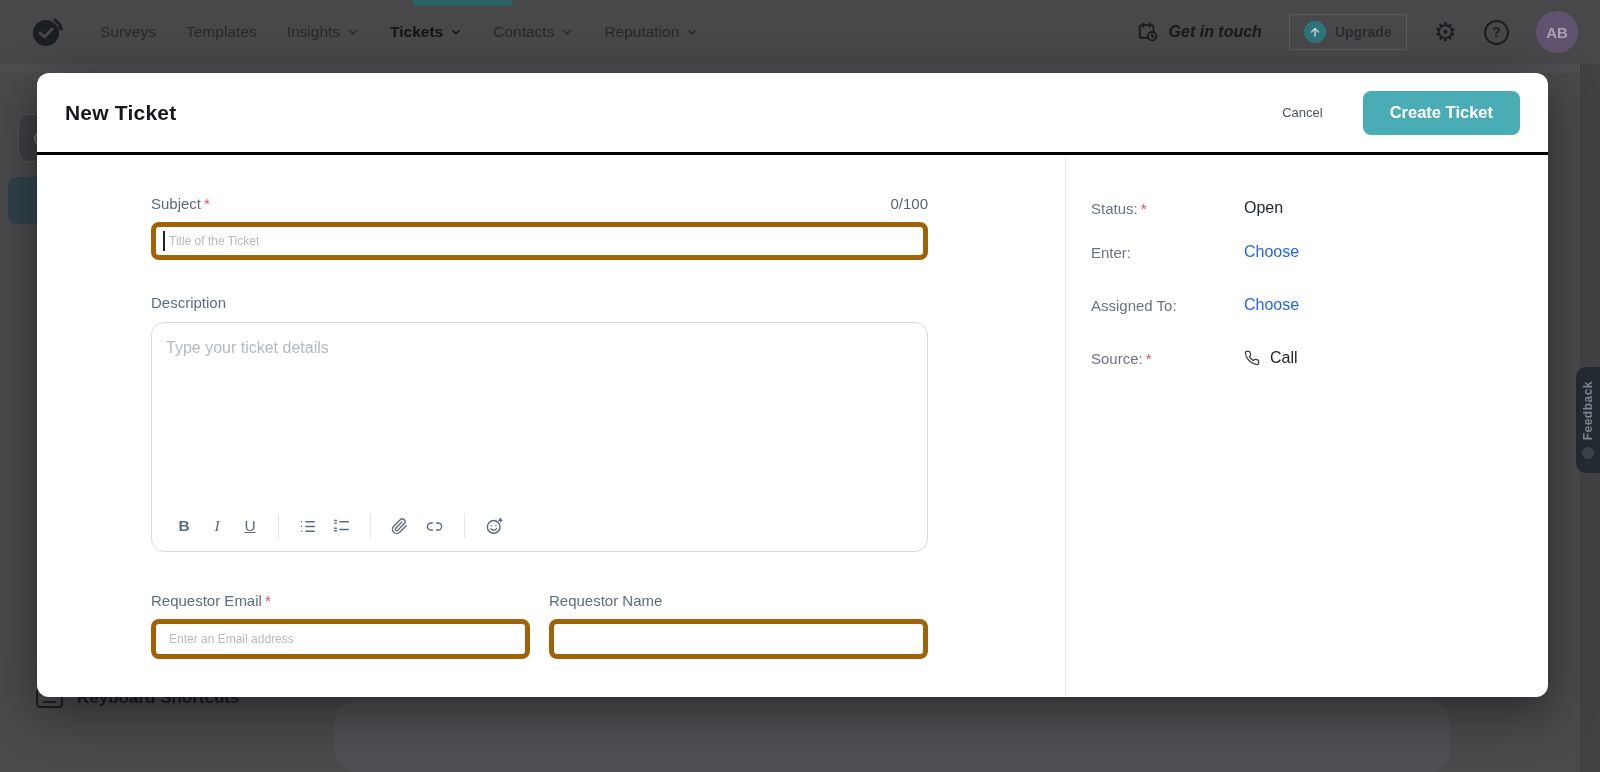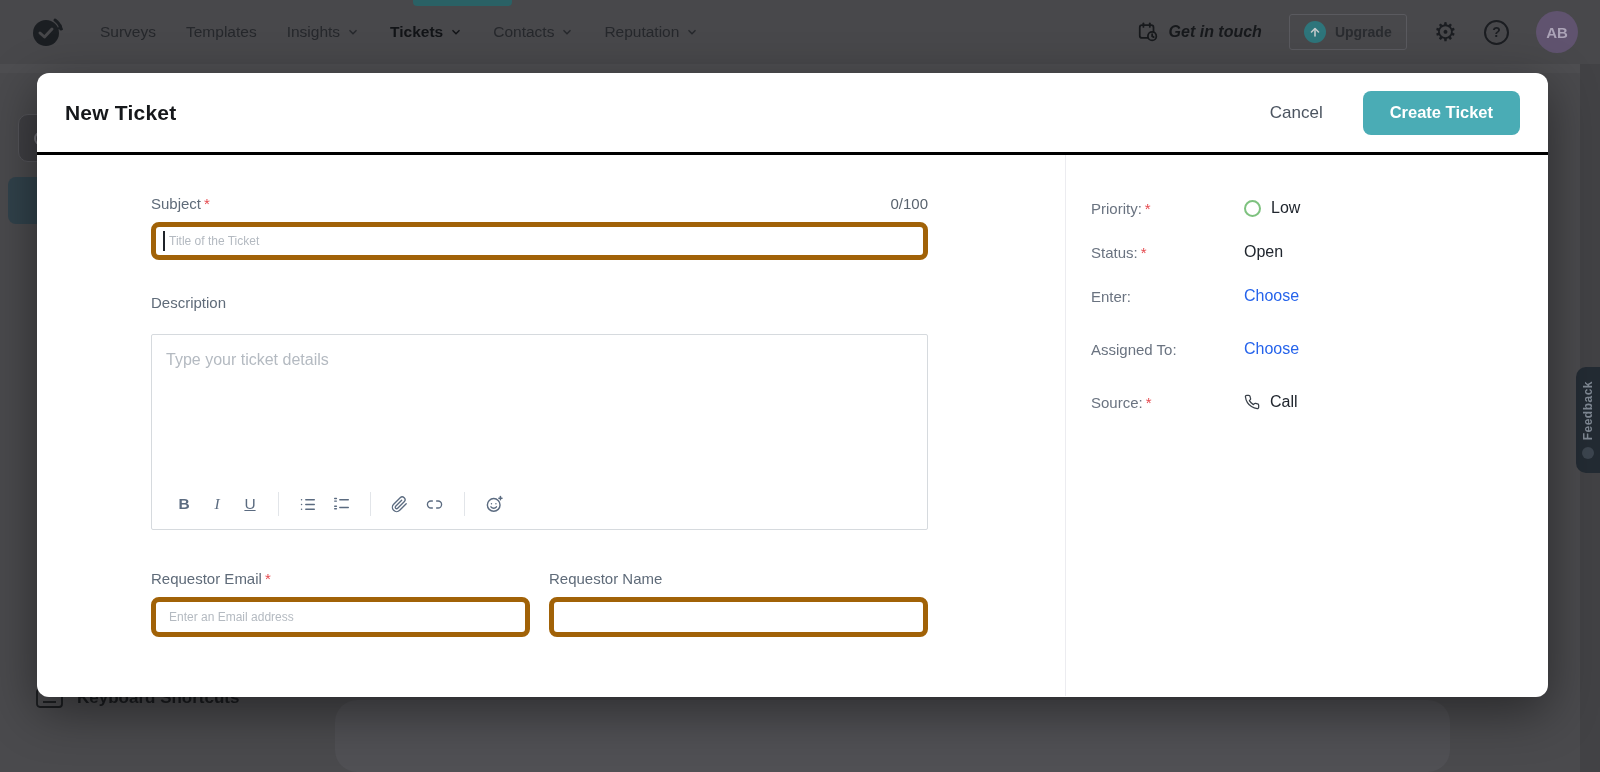--- a/index.html
+++ b/index.html
@@ -34,37 +34,37 @@
   .feedback-tab { position:absolute; left:1576px; top:367px; width:24px; height:106px; background:#232b33; border-radius:10px 0 0 10px; display:flex; flex-direction:column; align-items:center; justify-content:center; gap:6px; overflow:hidden; cursor:pointer; }
   .feedback-text { writing-mode:vertical-rl; transform:rotate(180deg); font-size:12px; font-weight:700; color:#7f8893; letter-spacing:.5px; }
   .feedback-dot { width:12px; height:12px; border-radius:50%; background:#3c454f; flex:none; }
   .kb-row { position:absolute; left:36px; top:688px; display:flex; gap:14px; align-items:center; color:#1a1c1f; font-weight:700; font-size:17px; }
 
   
   .modal { position:absolute; left:37px; top:73px; width:1511px; height:624px; background:#ffffff; border-radius:12px; box-shadow:0 14px 50px rgba(0,0,0,.45); }
   .m-header { height:82px; display:flex; align-items:center; padding:0 28px; border-bottom:3px solid #000000; }
   .m-title { font-size:21px; font-weight:700; color:#16181b; letter-spacing:.2px; }
   .m-actions { margin-left:auto; display:flex; align-items:center; gap:34px; }
-  .cancel { font-size:17px; color:#4b5460; font-weight:500; background:none; border:none; cursor:pointer; font-family:inherit; }
+  .cancel { font-size:13px; color:#4b5460; font-weight:500; background:none; border:none; cursor:pointer; font-family:inherit; }
   .create { height:44px; padding:0 27px; background:#4aacb5; color:#fff; font-size:16.5px; font-weight:700; border:none; border-radius:8px; cursor:pointer; font-family:inherit; }
   .m-body { display:flex; height:541px; }
   .form-pane { width:1028px; flex:none; padding:40px 137px 0 114px; }
   .details-pane { flex:1; border-left:1px solid #ececf0; padding:44px 0 0 25px; }
 
   .field-head { display:flex; justify-content:space-between; align-items:baseline; }
   .flabel { font-size:15px; color:#5f6b79; }
   .req { color:#e5484d; margin-left:3px; }
   .counter { font-size:15px; color:#59636e; }
   .inp-wrap { position:relative; margin-top:10px; }
   .inp { width:100%; height:38px; border:5px solid #a16207; border-radius:8px; padding:0 13px; font-size:12px; font-family:inherit; color:#22262c; background:#fff; outline:none; }
   .inp::placeholder { color:#b4bac1; }
   .caret { position:absolute; left:12px; top:9px; width:1.5px; height:20px; background:#1f2329; }
 
   .desc-label { margin-top:34px; }
-  .desc-box { margin-top:23px; height:196px; border:1px solid #d6dade; border-radius:2px; position:relative; }
+  .desc-box { margin-top:11px; height:230px; border:1px solid #d6dade; border-radius:13px; position:relative; }
   .desc-ph { padding:16px 14px; font-size:16px; color:#b4bac1; }
   .toolbar { position:absolute; left:24px; bottom:13px; display:flex; align-items:center; gap:17px; }
   .tbtn { min-width:16px; height:20px; display:flex; align-items:center; justify-content:center; color:#5b6b80; font-size:15.5px; cursor:pointer; }
   .tb-b { font-weight:700; }
   .tb-i { font-style:italic; font-family:"Liberation Serif", serif; }
   .tb-u { text-decoration:underline; }
   .tsep { width:1px; height:24px; background:#e2e5e9; margin:0 3px; }
 
   .req-row { display:flex; gap:19px; margin-top:40px; }
   .req-col { width:379px; }
@@ -290,29 +290,20 @@
           </div>
           <div class="req-col">
             <div class="flabel">Requestor Name</div>
             <input class="inp" type="text" style="">
           </div>
         </div>
       </div>
 
       <div class="details-pane">
 
-        <div class="drow">
-          <div class="dlabel">
-            <span>Priority:</span><span class="req">*</span>
-          </div>
-          <div class="dvalue">
-            <span class="prio-circle"></span>
-            <span>Low</span>
-          </div>
-        </div>
 
         <div class="drow">
           <div class="dlabel">
             <span>Status:</span><span class="req">*</span>
           </div>
           <div class="dvalue">
             <span>Open</span>
           </div>
         </div>
 

